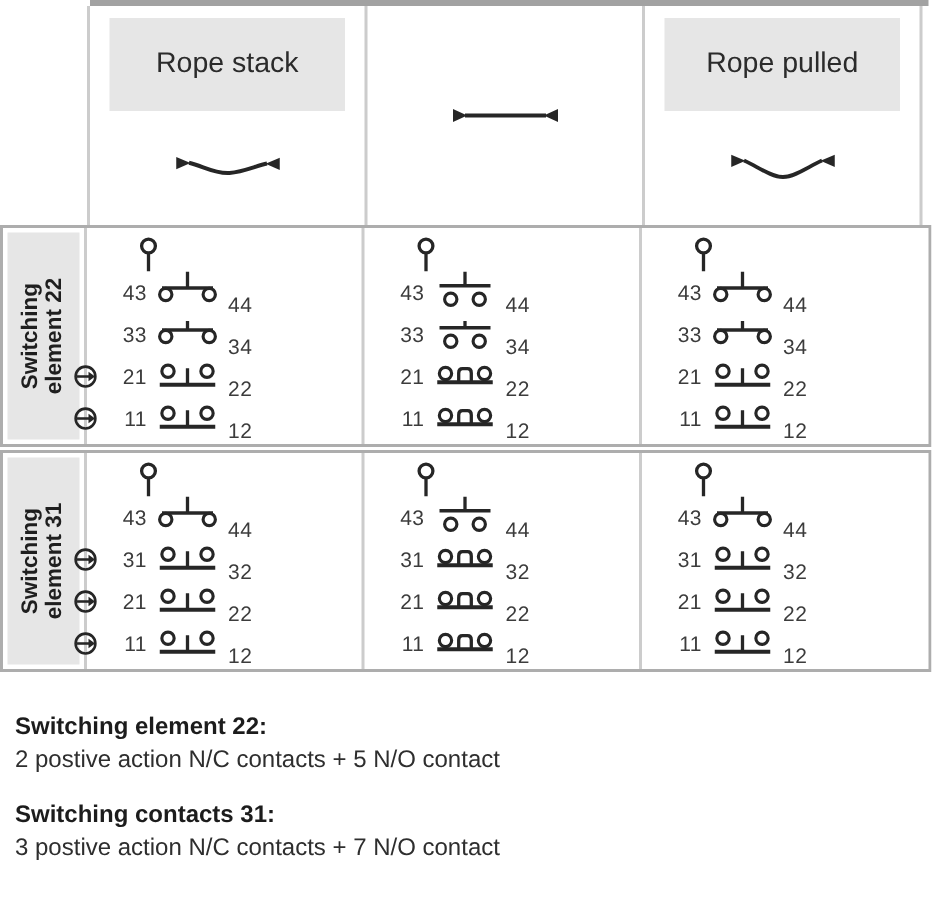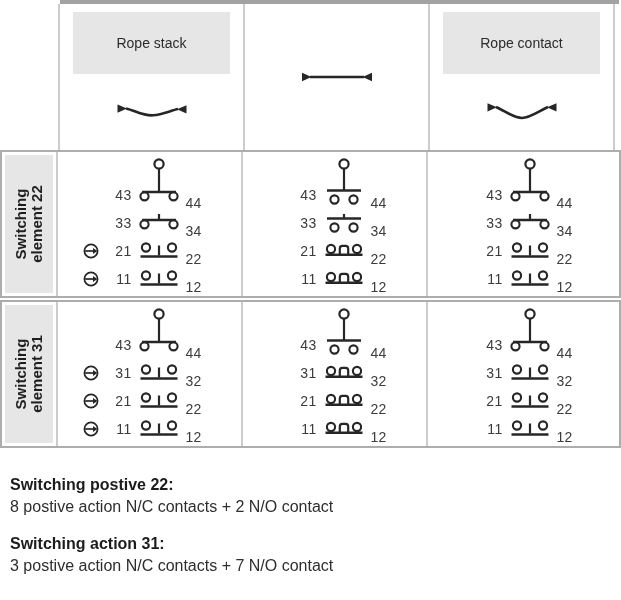--- a/index.html
+++ b/index.html
@@ -6,35 +6,35 @@
   html,body { background:#ffffff; width:621px; font-family:"Liberation Sans", sans-serif; }
   .page { width:621px; height:600px; position:relative; overflow:hidden; }
 
   
   .topbar { height:4px; width:559px; margin-left:60px; background:#a2a2a2; }
   .header-section { display:flex; height:146px; }
   .corner-spacer { width:60px; border-right:2px solid #cccccc; }
   .hcell { width:185px; border-right:2px solid #cccccc; display:flex; flex-direction:column; }
   .hbox { margin:8px 13px 0 13px; height:62px; background:#e6e6e6;
           display:flex; align-items:center; justify-content:center;
-          font-size:14px; color:#2b2b2b; }
+          font-size:19px; color:#2b2b2b; }
   .ropewrap { flex:1; display:flex; align-items:center; justify-content:center; }
 
   
   .band { display:flex; width:621px; height:148px; border:2px solid #adadad; background:#fff; }
   .band + .band { margin-top:2px; }
   .blabel { width:56px; position:relative; border-right:2px solid #cccccc; background:#fff; }
   .lbox { position:absolute; top:3px; bottom:3px; left:3px; right:3px; background:#e6e6e6;
           display:flex; align-items:center; justify-content:center; }
   .vtext { transform:rotate(-90deg); text-align:center; font-weight:700;
            font-size:15px; line-height:16px; color:#1f1f1f; white-space:nowrap; }
   .bcell { width:185px; border-right:2px solid #cccccc; }
   .bcell:last-child { border-right:none; width:185px; }
 
-  .diagram { height:100%; display:flex; flex-direction:column; align-items:center;
+  .diagram { height:100%; display:flex; flex-direction:column; 
              padding-top:5px; padding-left:18px; }
   .plungerwrap { height:24px; }
   .crow { position:relative; display:flex; align-items:center; height:28px; }
   .num { width:22px; font-size:14px; color:#3c3c3c; letter-spacing:0.3px; }
   .num.l { text-align:right; margin-right:4px; }
   .num.r { text-align:left; margin-left:4px;margin-top:16px; }
   .pos { position:absolute; left:-28px; top:50%; transform:translateY(-50%);
          width:18px; height:18px; display:flex; }
 
   
@@ -71,21 +71,21 @@
           <svg width="70" height="26" viewBox="0 0 70 26">
             <polygon points="0,8.7 0,17.3 9.5,13" fill="#262626"></polygon>
             <line x1="8" y1="13" x2="62" y2="13" stroke="#262626" stroke-width="2.6"></line>
             <polygon points="70,8.7 70,17.3 60.5,13" fill="#262626"></polygon>
           </svg>
         </div>
     </div>
 
     <div class="hcell">
       <div class="hbox">
-        <span>Rope contact</span>
+        <span>Rope pulled</span>
       </div>
       <div class="ropewrap">
           <svg width="70" height="26" viewBox="0 0 70 26">
             <polygon points="0.5,4.2 0.5,12.4 10,8.2" fill="#262626"></polygon>
             <path d="M9 8 C18 12 27 19 35 19 C43 19 52 12 61 8" fill="none" stroke="#262626" stroke-width="2.6"></path>
             <polygon points="69.5,4.2 69.5,12.4 60,8.2" fill="#262626"></polygon>
           </svg>
         </div>
     </div>
   </div>
@@ -430,22 +430,22 @@
               <line x1="4.5" y1="19.5" x2="41.5" y2="19.5" stroke="#262626" stroke-width="2.6"></line>
             </svg>
             <span class="num r">12</span>
           </div>
         </div>
       </div>
   </div>
 
   <div class="notes">
     <div class="note-block">
-      <div class="note-title">Switching postive 22:</div>
-      <div class="note-body">8 postive action N/C contacts + 2 N/O contact</div>
+      <div class="note-title">Switching element 22:</div>
+      <div class="note-body">2 postive action N/C contacts + 5 N/O contact</div>
     </div>
     <div class="note-block">
-      <div class="note-title">Switching action 31:</div>
+      <div class="note-title">Switching contacts 31:</div>
       <div class="note-body">3 postive action N/C contacts + 7 N/O contact</div>
     </div>
   </div>
 
 </div>
 
 </body></html>

